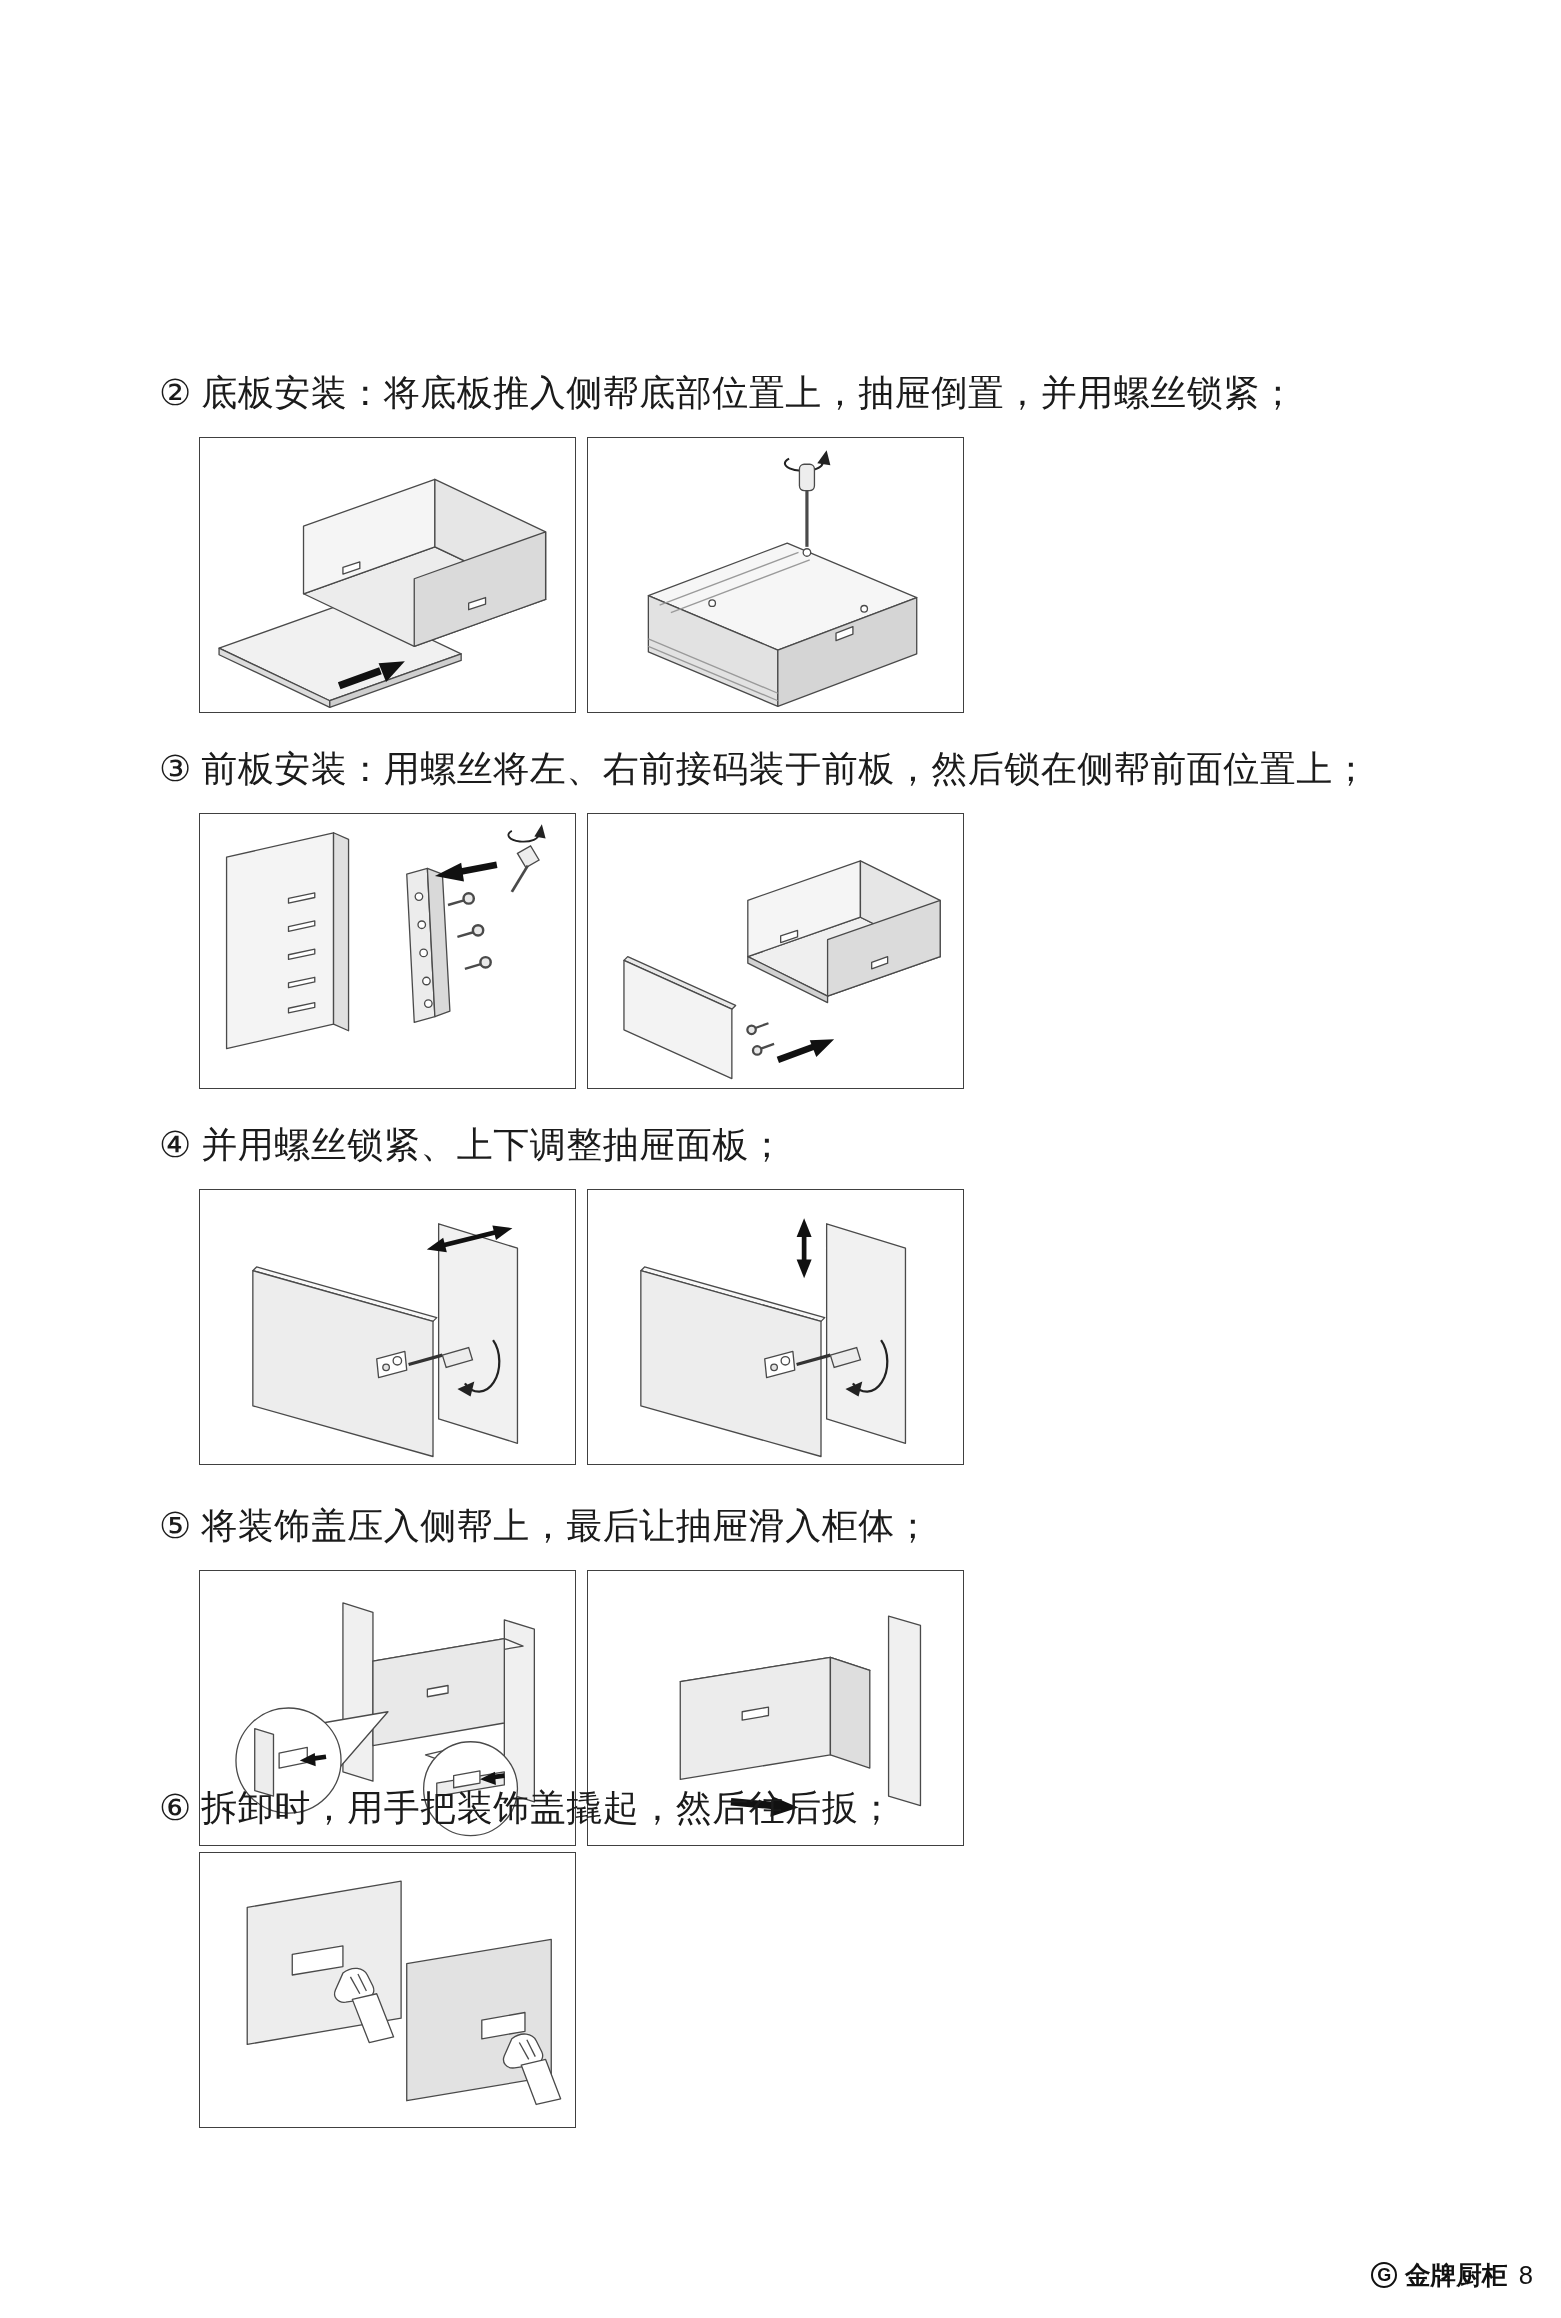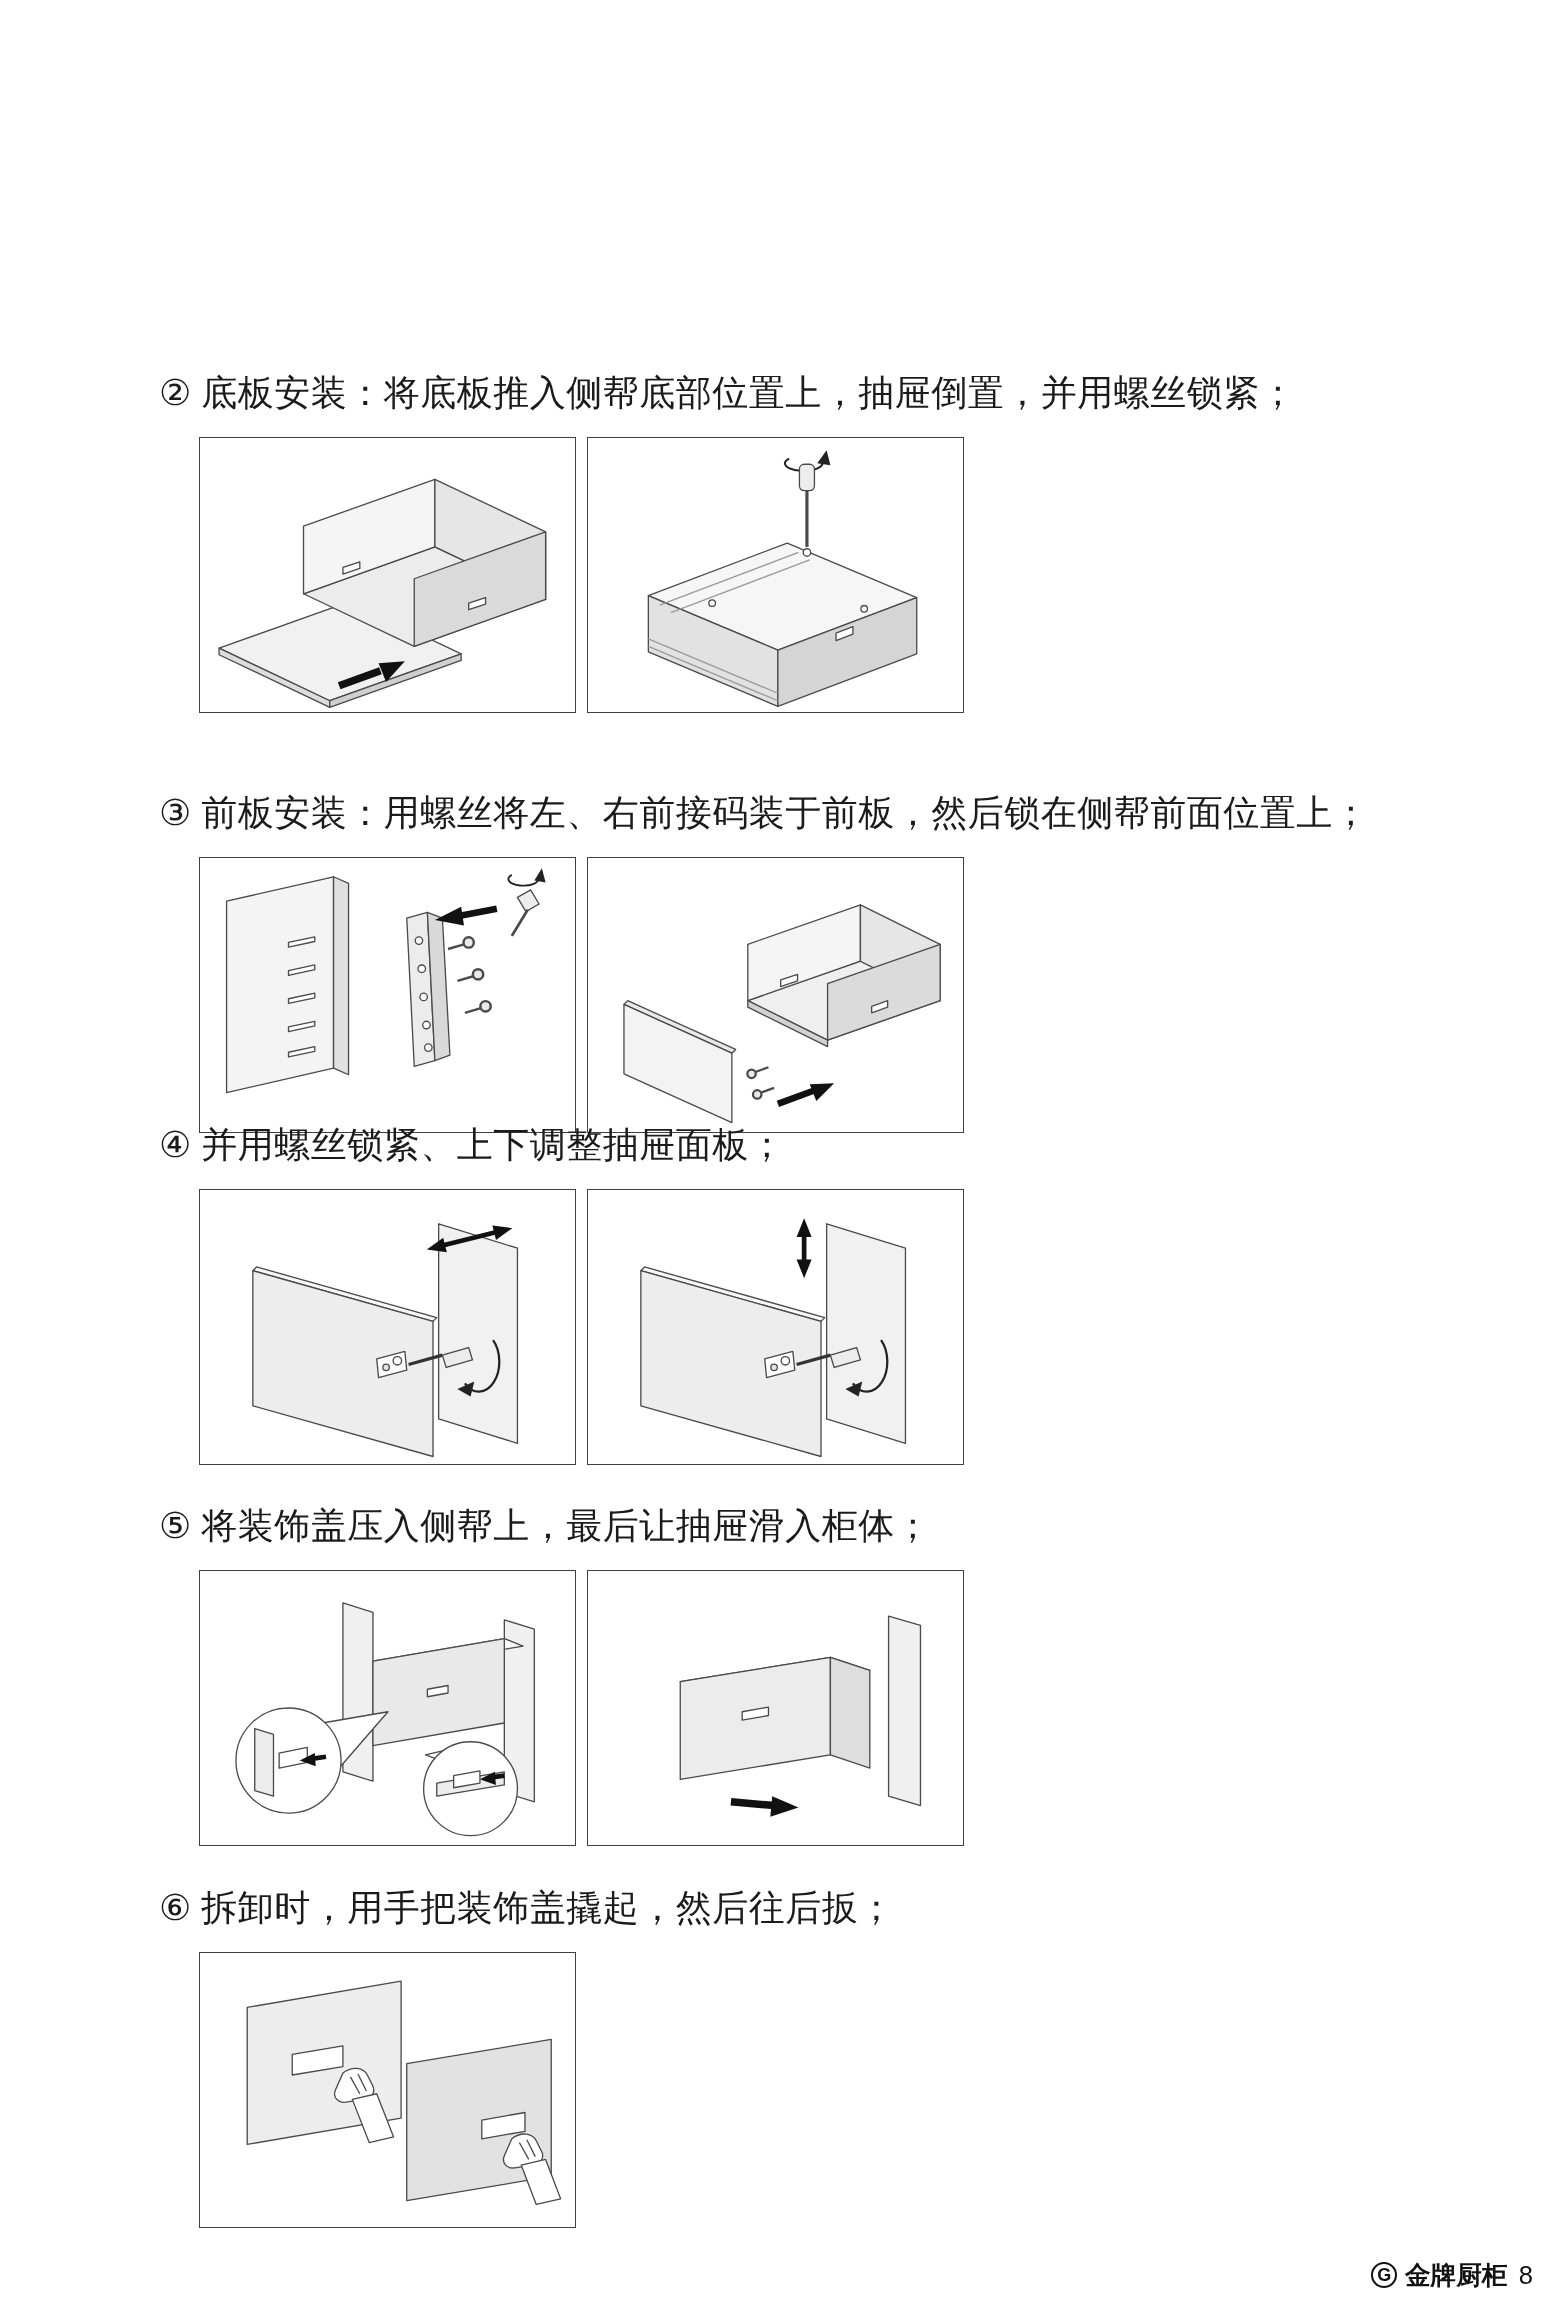--- a/index.html
+++ b/index.html
@@ -13,24 +13,24 @@
     position: relative;
     font-family: "Liberation Sans", "DejaVu Sans", sans-serif;
     color: #1b1b1b;
     overflow: hidden;
   }
   .step {
     position: absolute;
     left: 159px;
   }
   .s2 { top: 375px; }
-  .s3 { top: 751px; margin-top: 44px; }
+  .s3 { top: 751px; }
   .s4 { top: 1127px; }
   .s5 { top: 1508px; }
-  .s6 { top: 1890px; }
+  .s6 { top: 1790px; }
   .step-text {
     margin: 0;
     font-size: 36px;
     line-height: 35px;
     letter-spacing: 0.5px;
     color: #1b1b1b;
     white-space: nowrap;
   }
   .marker {
     margin-right: 9.5px;

